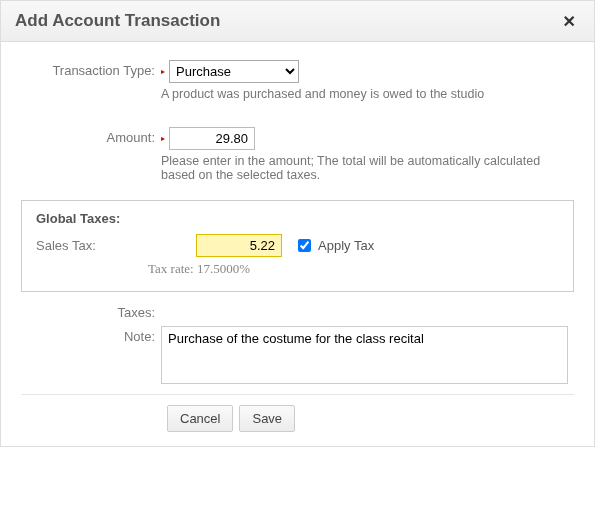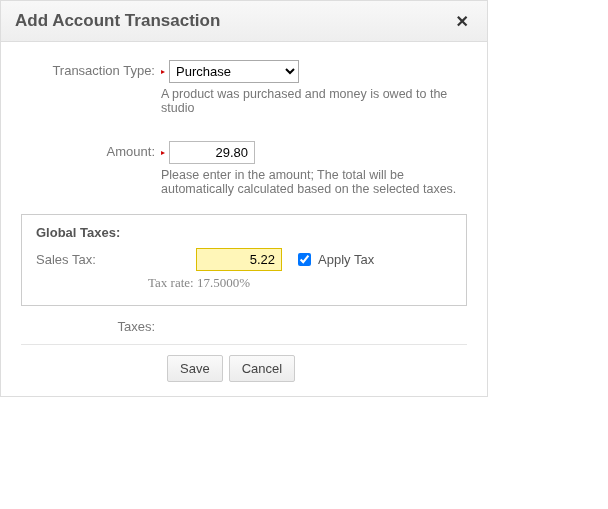--- a/index.html
+++ b/index.html
@@ -5,21 +5,21 @@
   * { box-sizing: border-box; }
   body {
     margin: 0;
     padding: 0;
     font-family: "Segoe UI", Tahoma, Verdana, sans-serif;
     font-size: 13px;
     color: #555;
     background: #fff;
   }
   .dialog {
-    width: 488px;
+    width: 595px;
     border: 1px solid #ddd;
     background: #fff;
   }
   .dialog-header {
     background: linear-gradient(#f8f8f8, #eee);
     border-bottom: 1px solid #ddd;
     padding: 10px 14px;
     display: flex;
     align-items: center;
     justify-content: space-between;
@@ -208,22 +208,28 @@
           <label for="applytax">Apply Tax</label>
         </div>
       </div>
       <div class="tax-rate">Tax rate: 17.5000%</div>
     </fieldset>
 
     <div class="form-row" style="margin-top:6px;">
       <div class="form-label">Taxes:</div>
     </div>
 
+    <div class="form-row" style="margin-top:4px;">
+      <div class="form-label">Note:</div>
+      <div class="form-control" style="padding-right:6px;">
+        <textarea class="note" style="">Purchase of the costume for the class recital</textarea>
+      </div>
+    </div>
 
     <hr class="hr">
 
     <div class="button-row">
+      <button class="btn">Cancel</button>
       <button class="btn">Save</button>
-      <button class="btn">Cancel</button>
     </div>
 
   </div>
 </div>
 
 </body></html>

